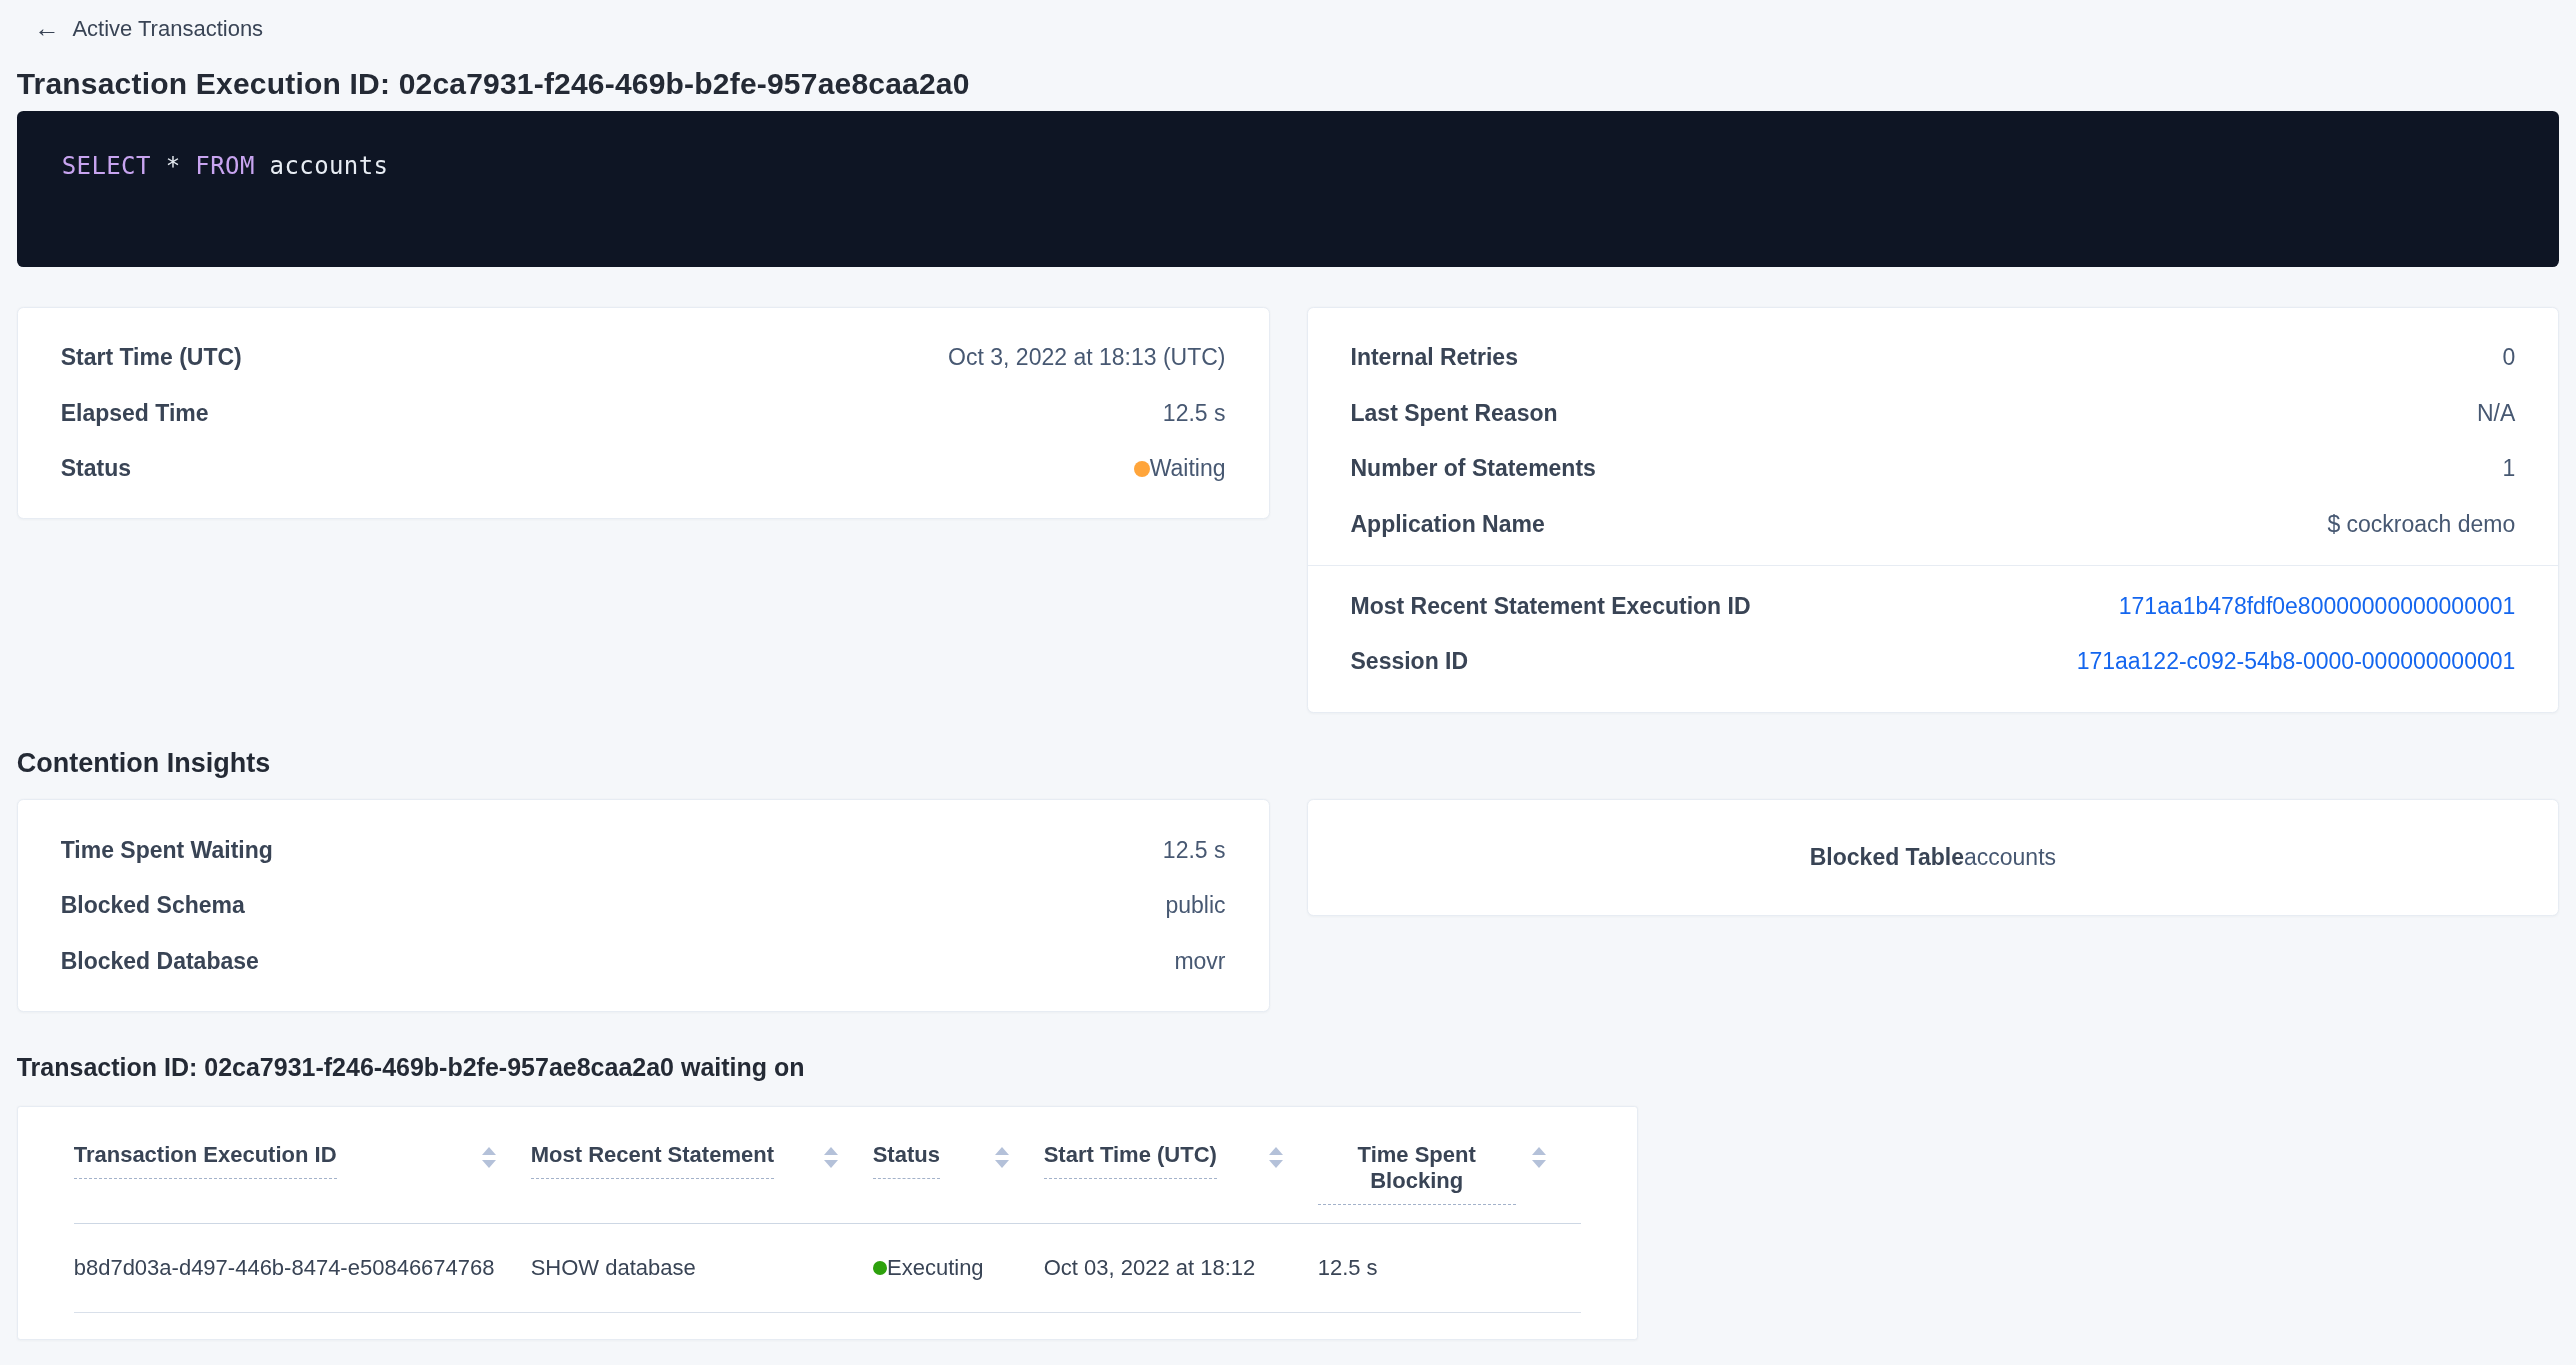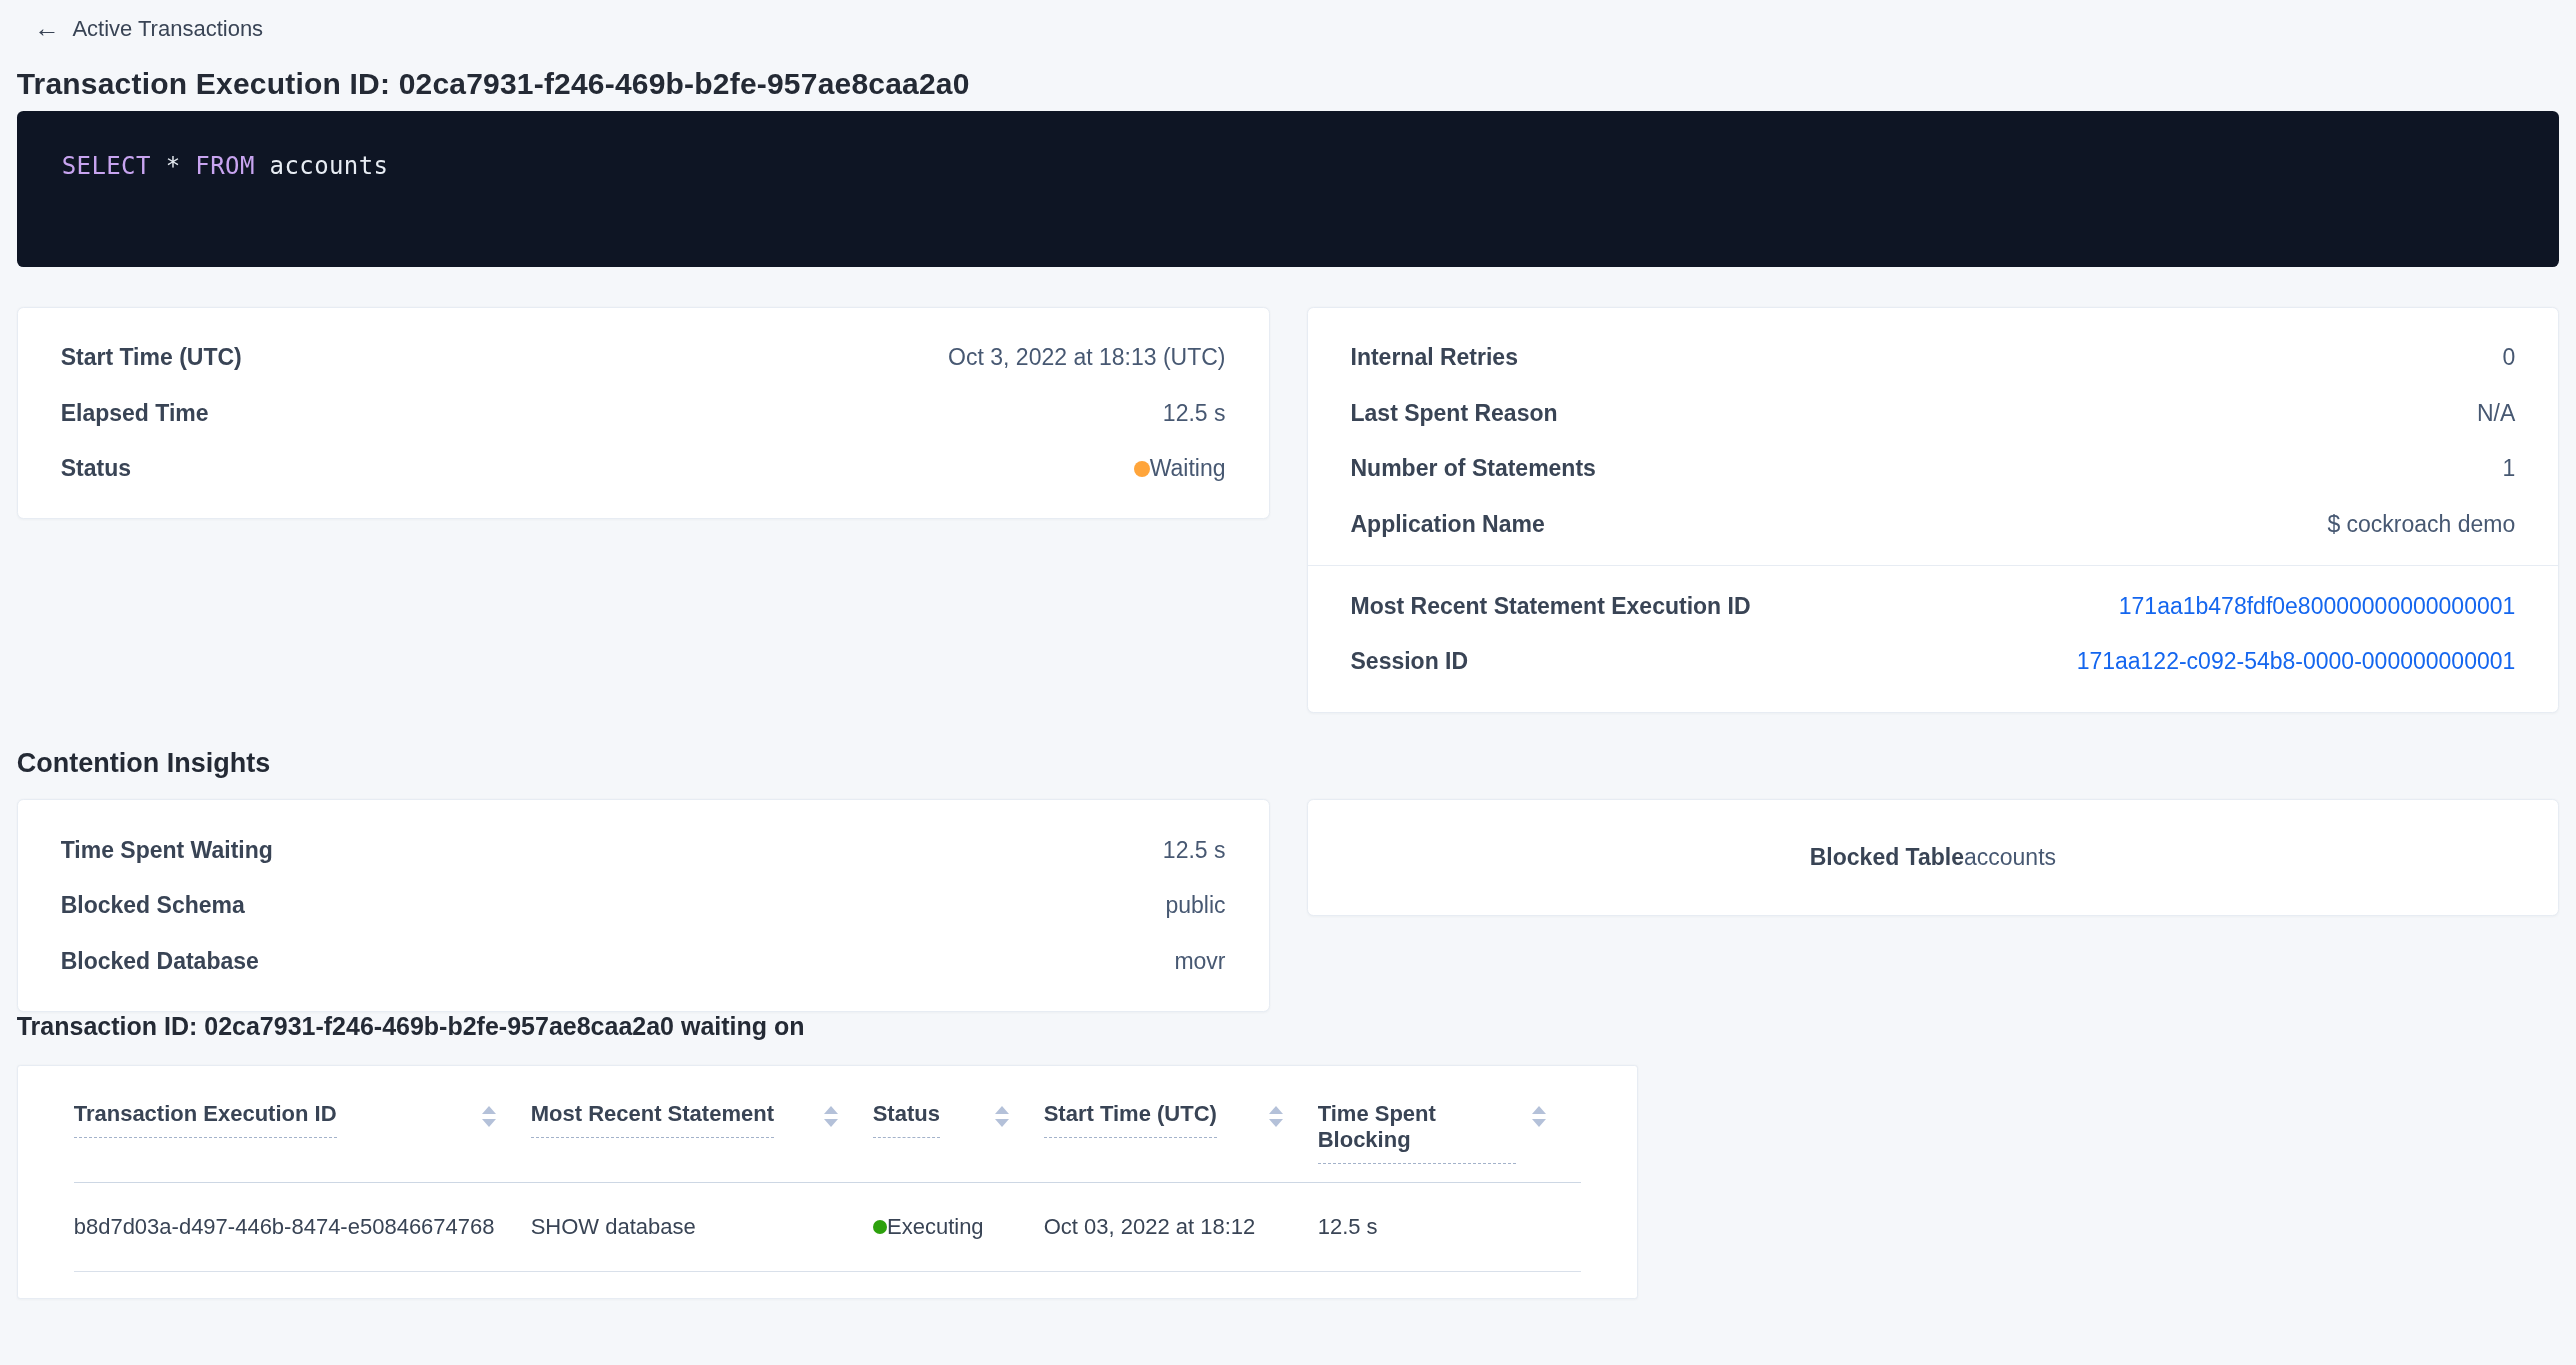--- a/index.html
+++ b/index.html
@@ -61,32 +61,32 @@
   .status-chip{display:inline-flex;align-items:center;gap:0;}
   .dot{display:inline-block;border-radius:50%;}
   .dot-orange{width:16px;height:16px;background:var(--orange);}
   .dot-green{width:14.3px;height:14.3px;background:var(--green);}
 
   .summary-grid{margin-top:40px;}
 
   
   .section-heading{margin-top:35px;font-size:27px;font-weight:700;color:var(--heading);}
   .contention-grid{margin-top:20.7px;}
-  .waiting-heading{font-size:25px;font-weight:700;color:var(--heading);}
+  .waiting-heading{margin-top:41px;font-size:25px;font-weight:700;color:var(--heading);}
 
   
   .table-card{
     margin-top:24px;width:1621px;height:234px;overflow:hidden;
     background:#fff;border:0.8px solid var(--card-border);border-radius:3.2px;
     box-shadow:0 0.8px 2.4px rgba(36,42,53,.04);
     padding:0 56px;
   }
   table.waiting-table{width:100%;border-collapse:collapse;}
   .waiting-table th{
-    padding:35px 35px 0 0;text-align:left;vertical-align:top;cursor:pointer;
+    padding:35px 35px 0 0;text-align:center;vertical-align:top;cursor:pointer;
   }
   .th-inner{display:flex;justify-content:space-between;align-items:flex-start;gap:16px;}
   .th-label{
     font-size:22px;font-weight:700;color:var(--label);
     padding-bottom:10.3px;border-bottom:1.6px dashed #a3b2ca;
   }
   .sort-icons{display:flex;flex-direction:column;gap:5.6px;padding-top:4.8px;}
   .tri{width:0;height:0;border-left:7.2px solid transparent;border-right:7.2px solid transparent;}
   .tri-up{border-bottom:8.8px solid var(--sort);}
   .tri-down{border-top:8.8px solid var(--sort);}

